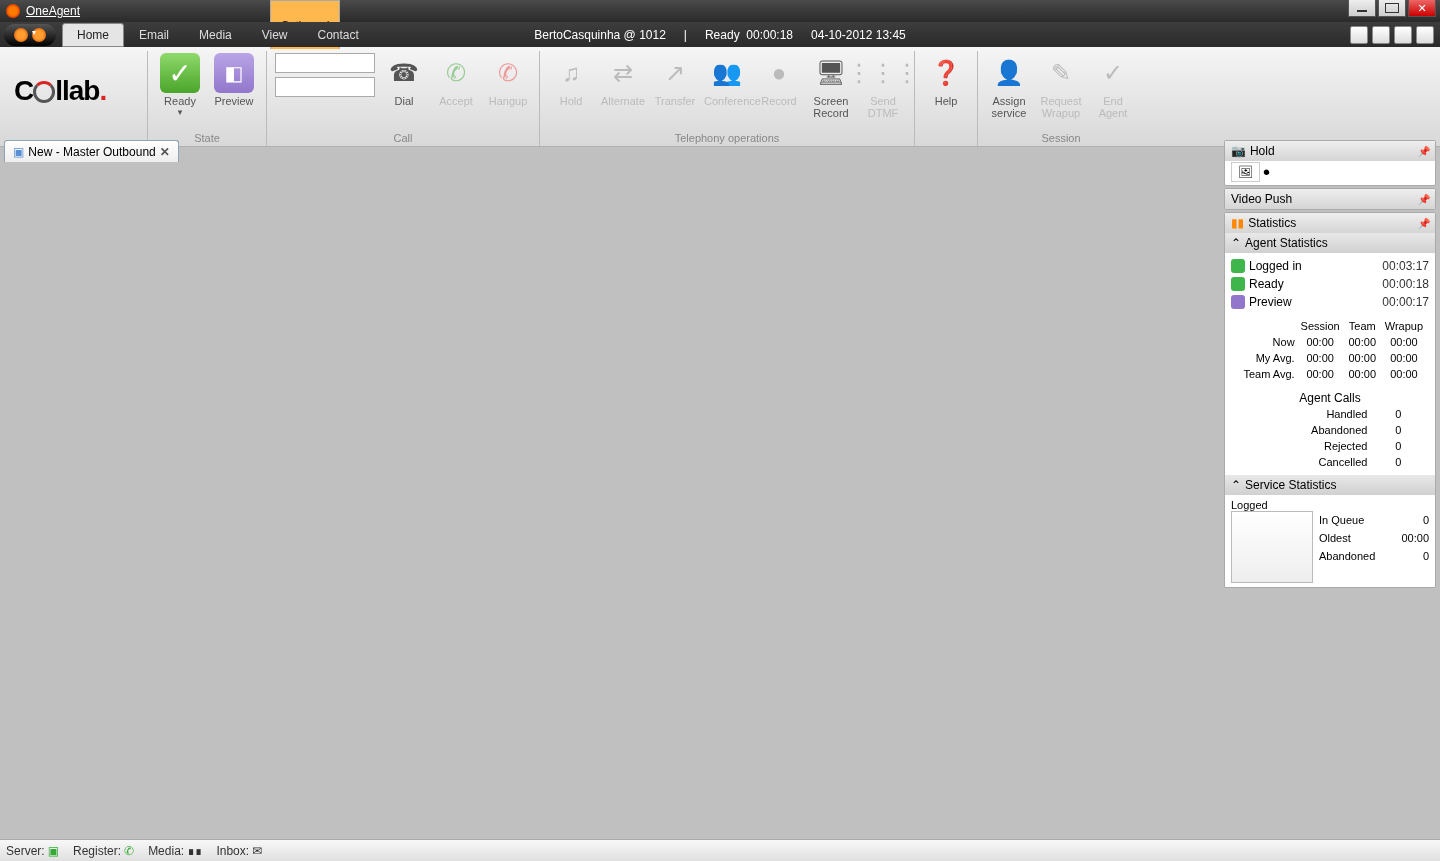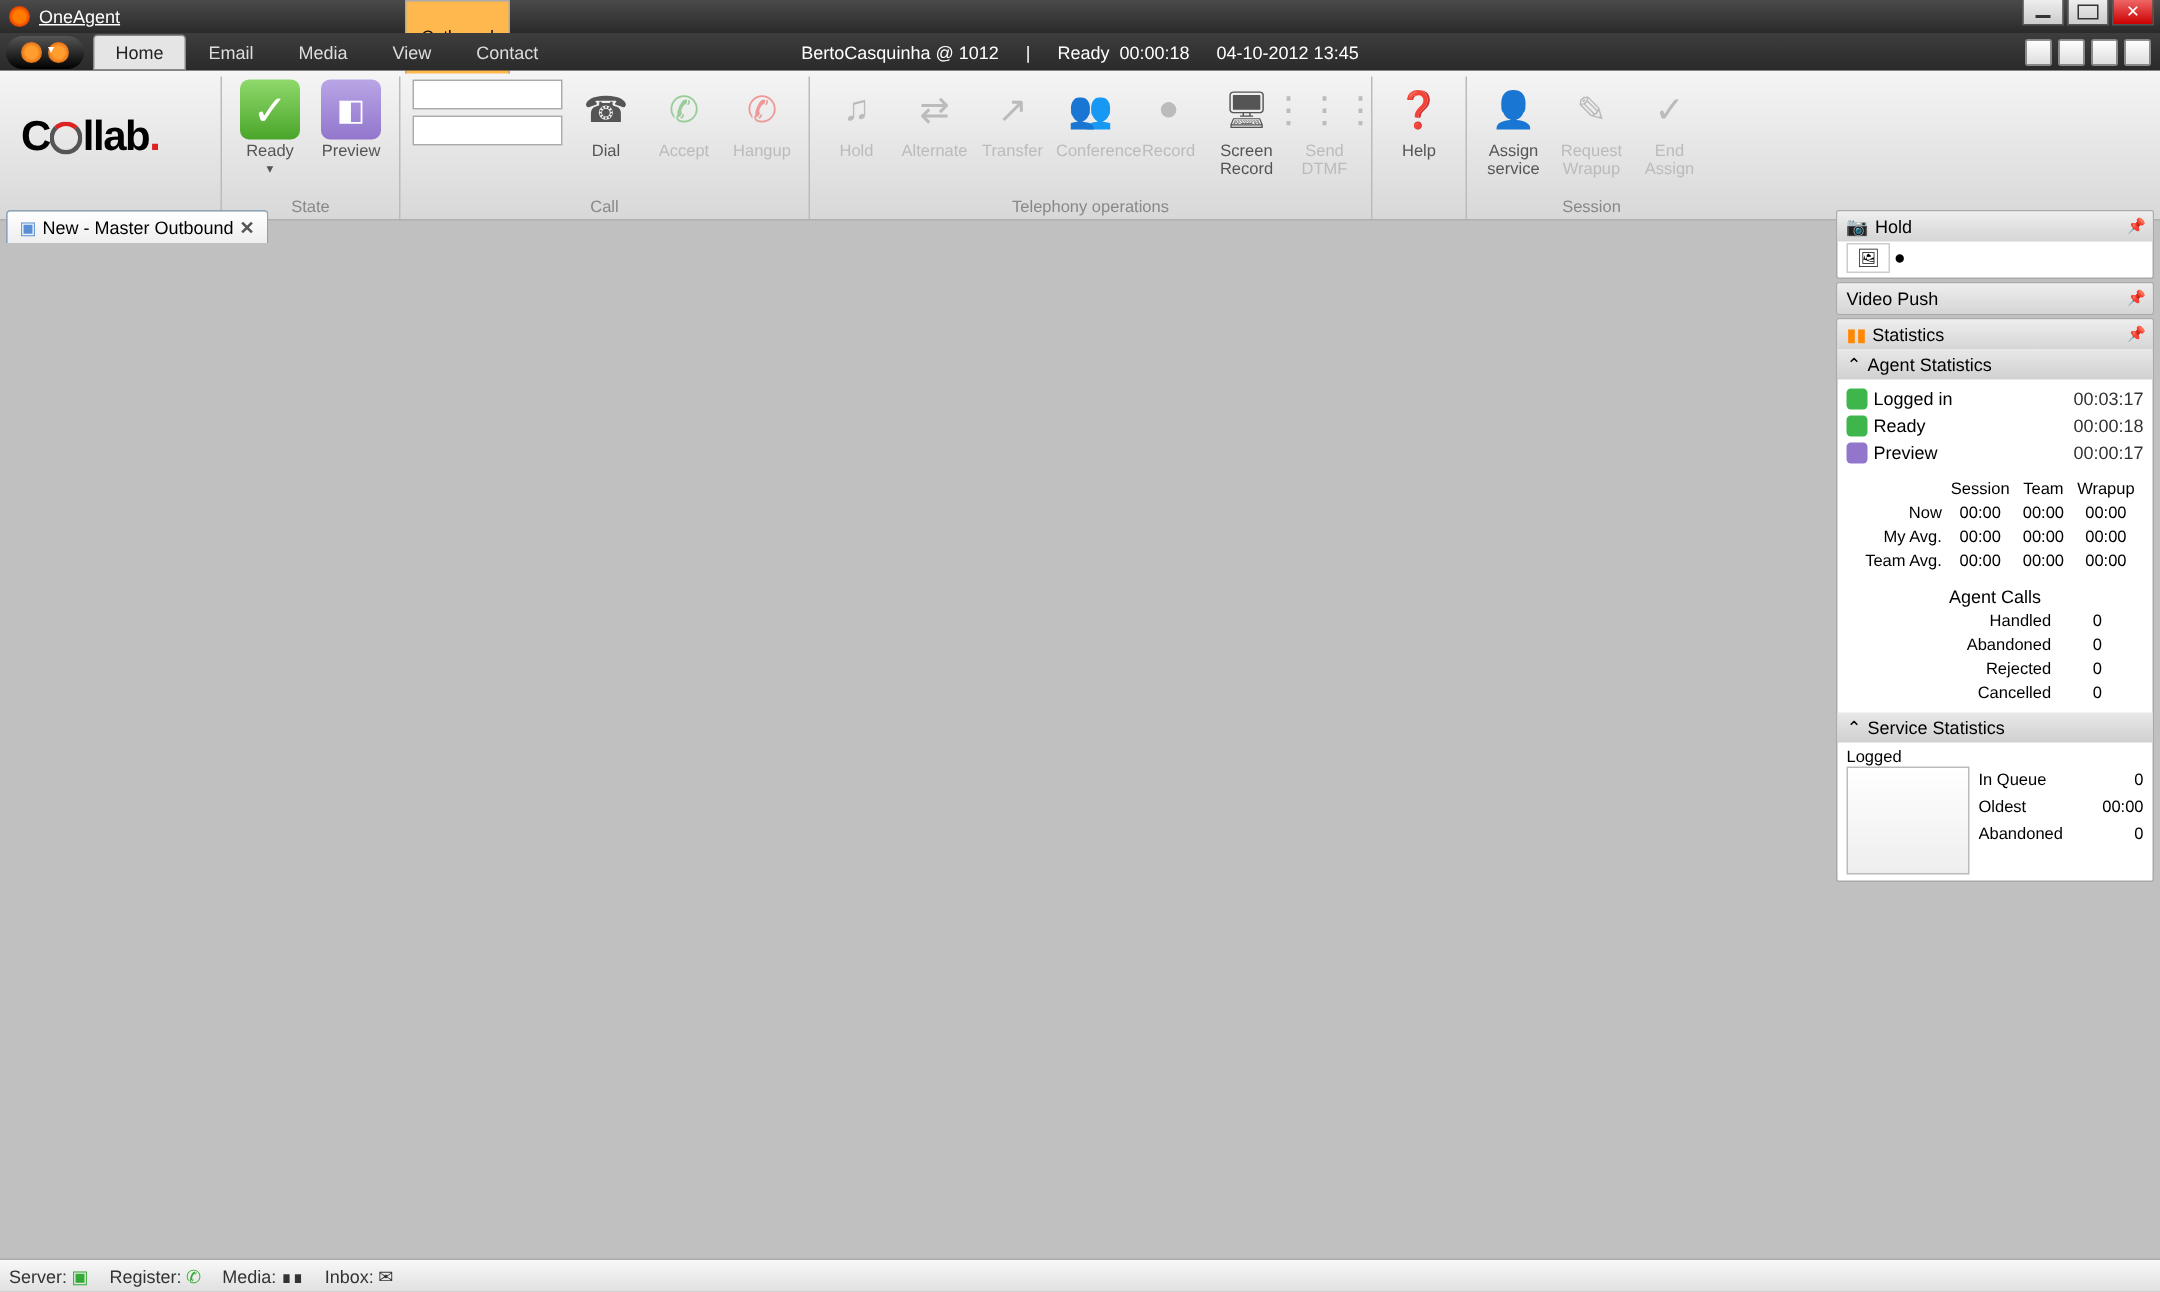--- a/index.html
+++ b/index.html
@@ -216,21 +216,21 @@
       <div class="rb-btn">
           <div class="ico">👤</div>
           <div>Assign service</div>
         </div>
       <div class="rb-btn disabled">
           <div class="ico">✎</div>
           <div>Request Wrapup</div>
         </div>
       <div class="rb-btn disabled">
           <div class="ico">✓</div>
-          <div>End Assign</div>
+          <div>End Agent</div>
         </div>
     </div>
     <div class="ribbon-label">Session</div>
   </div>
 </div>
 
 <div class="doc-area">
   <div style="position:relative; flex:1; margin-top:22px;">
     <div class="doc-tab-strip">
       <div class="doc-tab">

